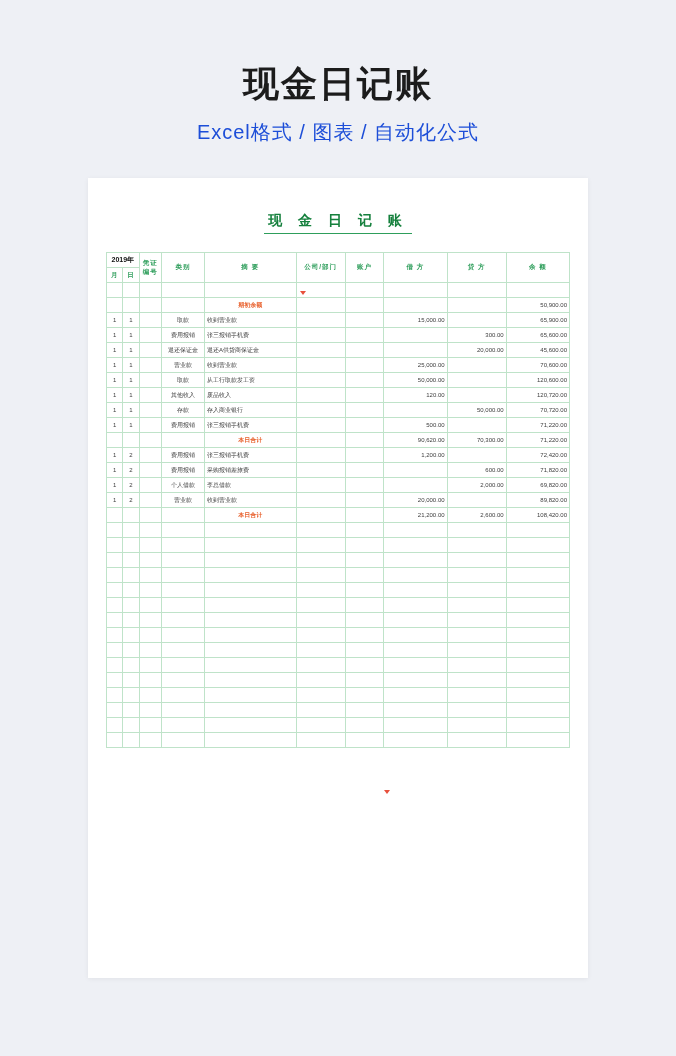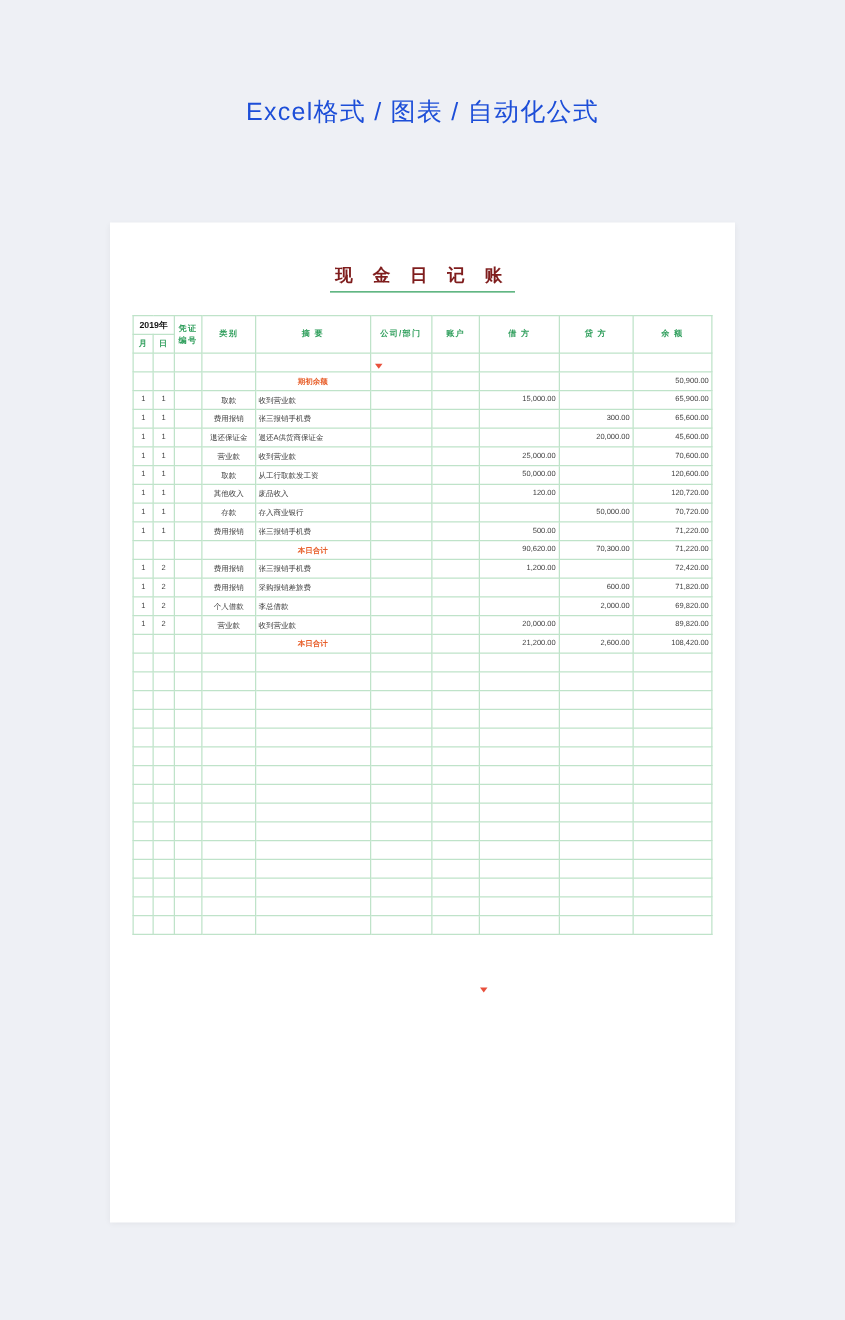--- a/index.html
+++ b/index.html
@@ -42,21 +42,21 @@
     width: 500px;
     height: 800px;
     background: #ffffff;
     box-shadow: 0 1px 5px rgba(0,0,0,0.06);
   }
   .sheet-title {
     text-align: center;
     margin-top: 34px;
     font-size: 14px;
     font-weight: bold;
-    color: #7f1d1d;
+    color: #15803d;
     letter-spacing: 6px;
   }
   .sheet-title span {
     display: inline-block;
     border-bottom: 1.5px solid #2e9e5b;
     padding: 0 4px 3px 4px;
   }
   table.ledger {
     position: absolute;
     left: 18px;
@@ -114,20 +114,21 @@
   .tri1 { left: 212px; top: 113px; }
   .tri2 { left: 296px; top: 612px; }
   .empty-row td { height: 14px; }
 </style>
 </head>
 <body>
 
 <div class="page">
 
   <div class="header">
+    <div class="header-title">现金日记账</div>
     <div class="header-sub">Excel格式 / 图表 / 自动化公式</div>
   </div>
 
   <div class="sheet">
     <div class="sheet-title"><span>现 金 日 记 账</span></div>
 
     <div class="tri tri1"></div>
     <div class="tri tri2"></div>
 
     <table class="ledger">

